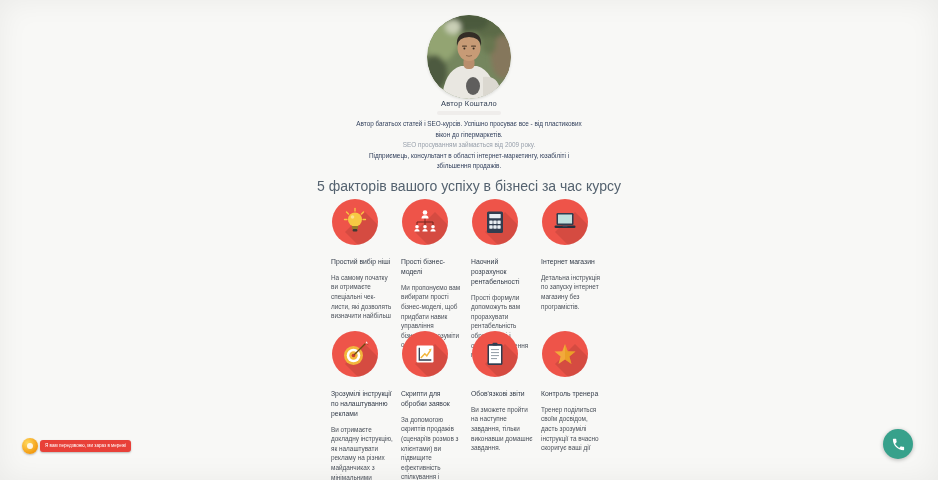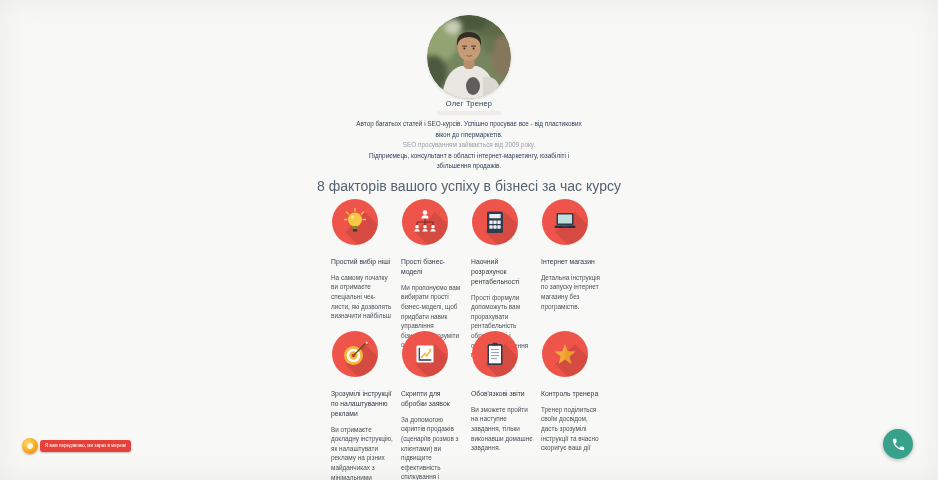--- a/index.html
+++ b/index.html
@@ -80,30 +80,30 @@
       <path d="M30 31 Q28.5 17.5 42 17 Q55.5 17.5 54 31 Q53 22.5 42 22 Q31 22.5 30 31 Z" fill="#332d26"></path>
       <rect x="35" y="30.5" width="5" height="1.3" rx="0.6" fill="#5a4532"></rect>
       <rect x="44" y="30.5" width="5" height="1.3" rx="0.6" fill="#5a4532"></rect>
       <circle cx="37.4" cy="33.6" r="1" fill="#3a2e22"></circle>
       <circle cx="46.6" cy="33.6" r="1" fill="#3a2e22"></circle>
       <path d="M39 40.5 Q42 42 45 40.5" stroke="#8d6a4e" stroke-width="1" fill="none"></path>
     </g>
   </svg>
 </div>
 
-<div class="name">Олег Тренер</div>
+<div class="name">Автор Коштало</div>
 <div class="name-underline"></div>
 
 <div class="bio">
   <span>Автор багатьох статей і SEO-курсів. Успішно просуває все - від пластикових вікон до гіпермаркетів.</span>
   <span class="gray">SEO просуванням займається від 2009 року.</span>
   <span>Підприємець, консультант в області інтернет-маркетингу, юзабіліті і збільшення продажів.</span>
 </div>
 
-<h1 class="heading">8 факторів вашого успіху в бізнесі за час курсу</h1>
+<h1 class="heading">5 факторів вашого успіху в бізнесі за час курсу</h1>
 
 <div class="row row1">
 
   <div class="cell">
     <svg class="icon-badge" viewBox="0 0 46 46">
       <defs>
           <clipPath id="c1">
             <circle cx="23" cy="23" r="23"></circle>
           </clipPath>
         </defs>

